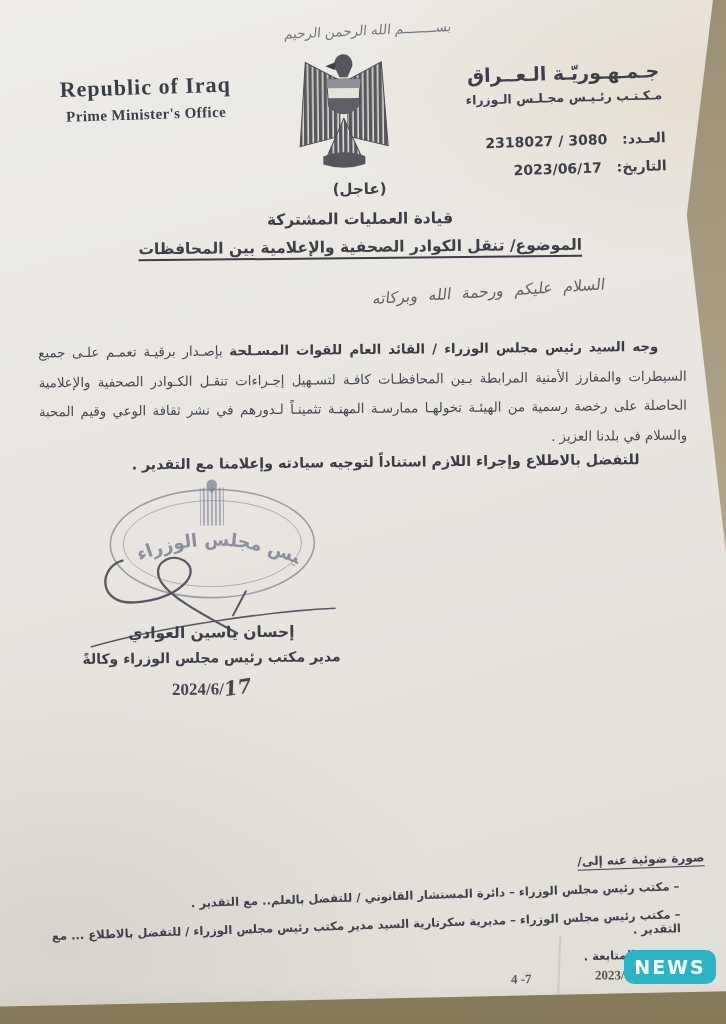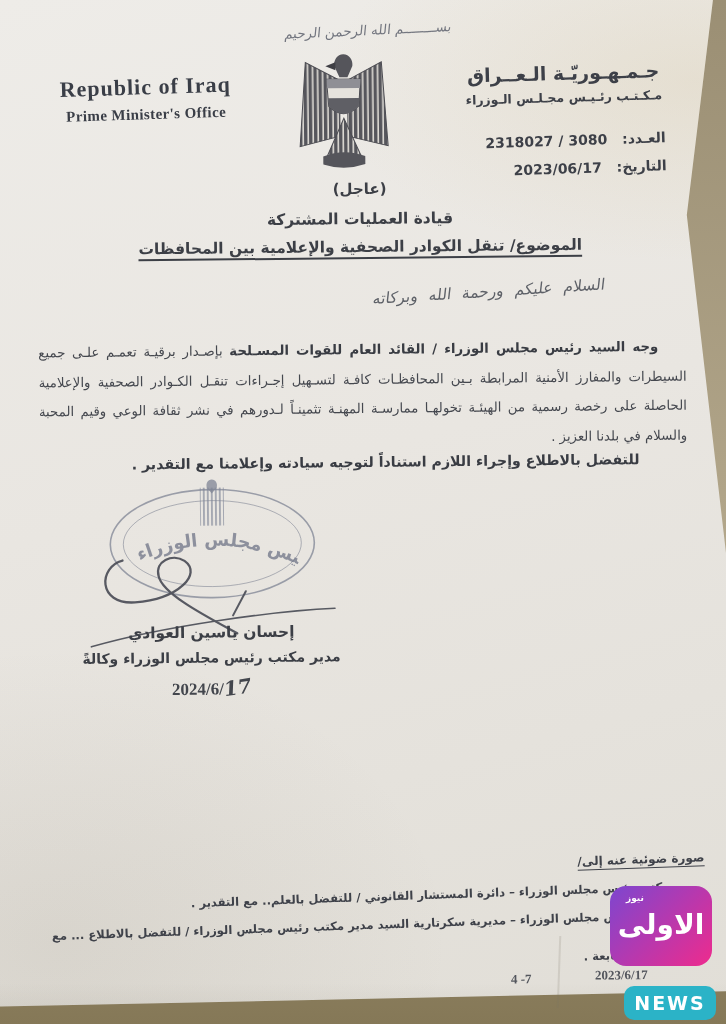--- a/index.html
+++ b/index.html
@@ -89,21 +89,21 @@
   .watermark { position:absolute; left:608px; top:884px; width:112px; height:104px; z-index:5; }
   .wm-square {
     position:absolute; left:2px; top:2px; width:102px; height:80px; border-radius:16px;
     background:linear-gradient(135deg,#7d46cf 0%, #b03ab2 45%, #ee2b8d 100%);
     color:#fff; overflow:hidden;
   }
   .wm-small { position:absolute; left:16px; top:7px; font-size:9px; font-weight:bold; }
   .wm-main  { position:absolute; left:0; right:0; top:22px; text-align:center; font-size:28px; font-weight:bold; letter-spacing:-1px; }
   .wm-news {
     position:absolute; left:16px; top:66px; width:92px; height:34px; background:#2bb3c7; border-radius:10px;
-    display:flex; align-items:center; justify-content:center; color:#fff; font-weight:bold; font-size:19px; letter-spacing:2px;margin-top:36px;
+    display:flex; align-items:center; justify-content:center; color:#fff; font-weight:bold; font-size:19px; letter-spacing:2px;
   }
 </style>
 </head>
 <body>
 
 <div id="canvas">
   <div class="paper"></div>
 
   <div class="content">
 
@@ -195,19 +195,15 @@
       <div class="cc-item partial">م المتابعة .</div>
     </div>
 
     <div class="footer-page">4 -7</div>
     <div class="footer-date">2023/6/17</div>
   </div>
 
   <div class="crease"></div>
 
   <div class="watermark">
-    <div class="wm-square">
-      <div class="wm-small">نيوز</div>
-      <div class="wm-main">الاولى</div>
-    </div>
     <div class="wm-news">NEWS</div>
   </div>
 </div>
 
 </body></html>

